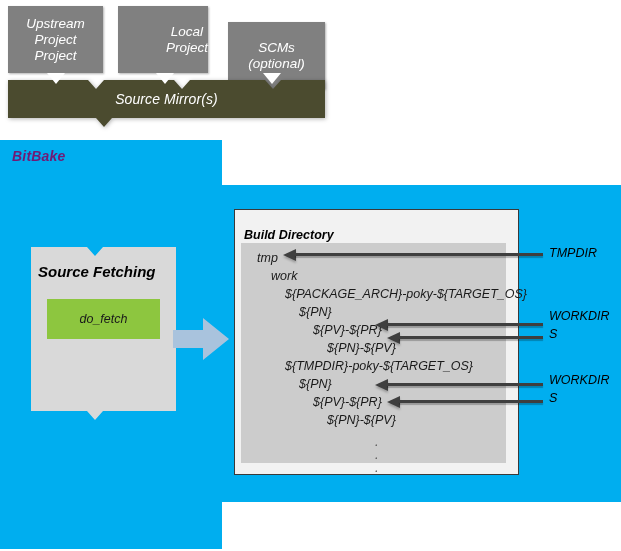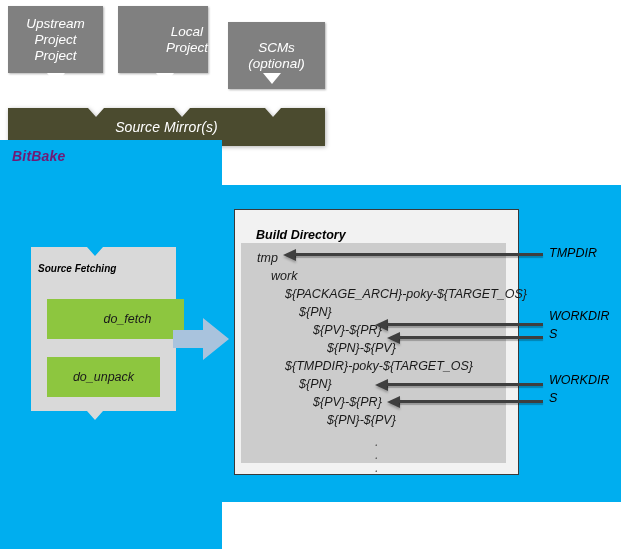--- a/index.html
+++ b/index.html
@@ -37,21 +37,20 @@
   .src-box span { display: block; }
 
   
   .mirror-wrap {
     position: absolute;
     left: 8px;
     top: 80px;
     width: 317px;
     height: 47px;
     filter: drop-shadow(1px 1px 2px rgba(0,0,0,0.30));
-    margin-top: 28px;
   }
   .mirror-bar {
     position: absolute;
     left: 0; top: 0;
     width: 317px;
     height: 38px;
     background: #4b4b2f;
     color: #ffffff;
     font-size: 14px;
     display: flex;
@@ -141,37 +140,37 @@
       72px 164px,
       64px 173px,
       56px 164px,
       0 164px
     );
   }
   .fetch-title {
     position: absolute;
     left: 38px;
     top: 263px;
-    font-size: 10px;
+    font-size: 15px;
     font-weight: bold;
     color: #000000;
   }
   .task-box {
     position: absolute;
     left: 47px;
     width: 113px;
     height: 40px;
     background: #8dc63f;
     color: #1a1a1a;
     font-size: 12.5px;
     display: flex;
     align-items: center;
     justify-content: center;
   }
-  .task-box.fetch { top: 299px; padding-left: 24px; }
+  .task-box.fetch { top: 299px; }
   .task-box.unpack { top: 357px; }
 
   
   .big-arrow {
     position: absolute;
     left: 173px;
     top: 318px;
     width: 56px;
     height: 42px;
     background: #a9c3dd;
@@ -189,21 +188,20 @@
     border: 1px solid #3a3a3a;
     box-sizing: border-box;
   }
   .build-title {
     position: absolute;
     left: 244px;
     top: 228px;
     font-size: 12.5px;
     font-weight: bold;
     color: #000000;
-    margin-left: 12px;
   }
   .tree-box {
     position: absolute;
     left: 241px;
     top: 243px;
     width: 265px;
     height: 220px;
     background: #cccccc;
   }
   .tree {
@@ -285,21 +283,20 @@
   <div class="chev-white" style="left:47px; top:73px;"></div>
   <div class="chev-white" style="left:156px; top:73px;"></div>
   <div class="chev-white" style="left:263px; top:73px;"></div>
 
   <div class="bitbake"></div>
   <div class="bitbake-label">BitBake</div>
 
   <div class="fetch-panel"></div>
   <div class="fetch-title">Source Fetching</div>
   <div class="task-box fetch">do_fetch</div>
-  <div class="task-box unpack">do_unpack</div>
 
   <div class="big-arrow"></div>
 
   <div class="build-panel"></div>
   <div class="build-title">Build Directory</div>
   <div class="tree-box"></div>
 
   <div class="tree">
     <div class="row" style="left:16px; top:6px;">tmp</div>
     <div class="row" style="left:30px; top:24px;">work</div>

